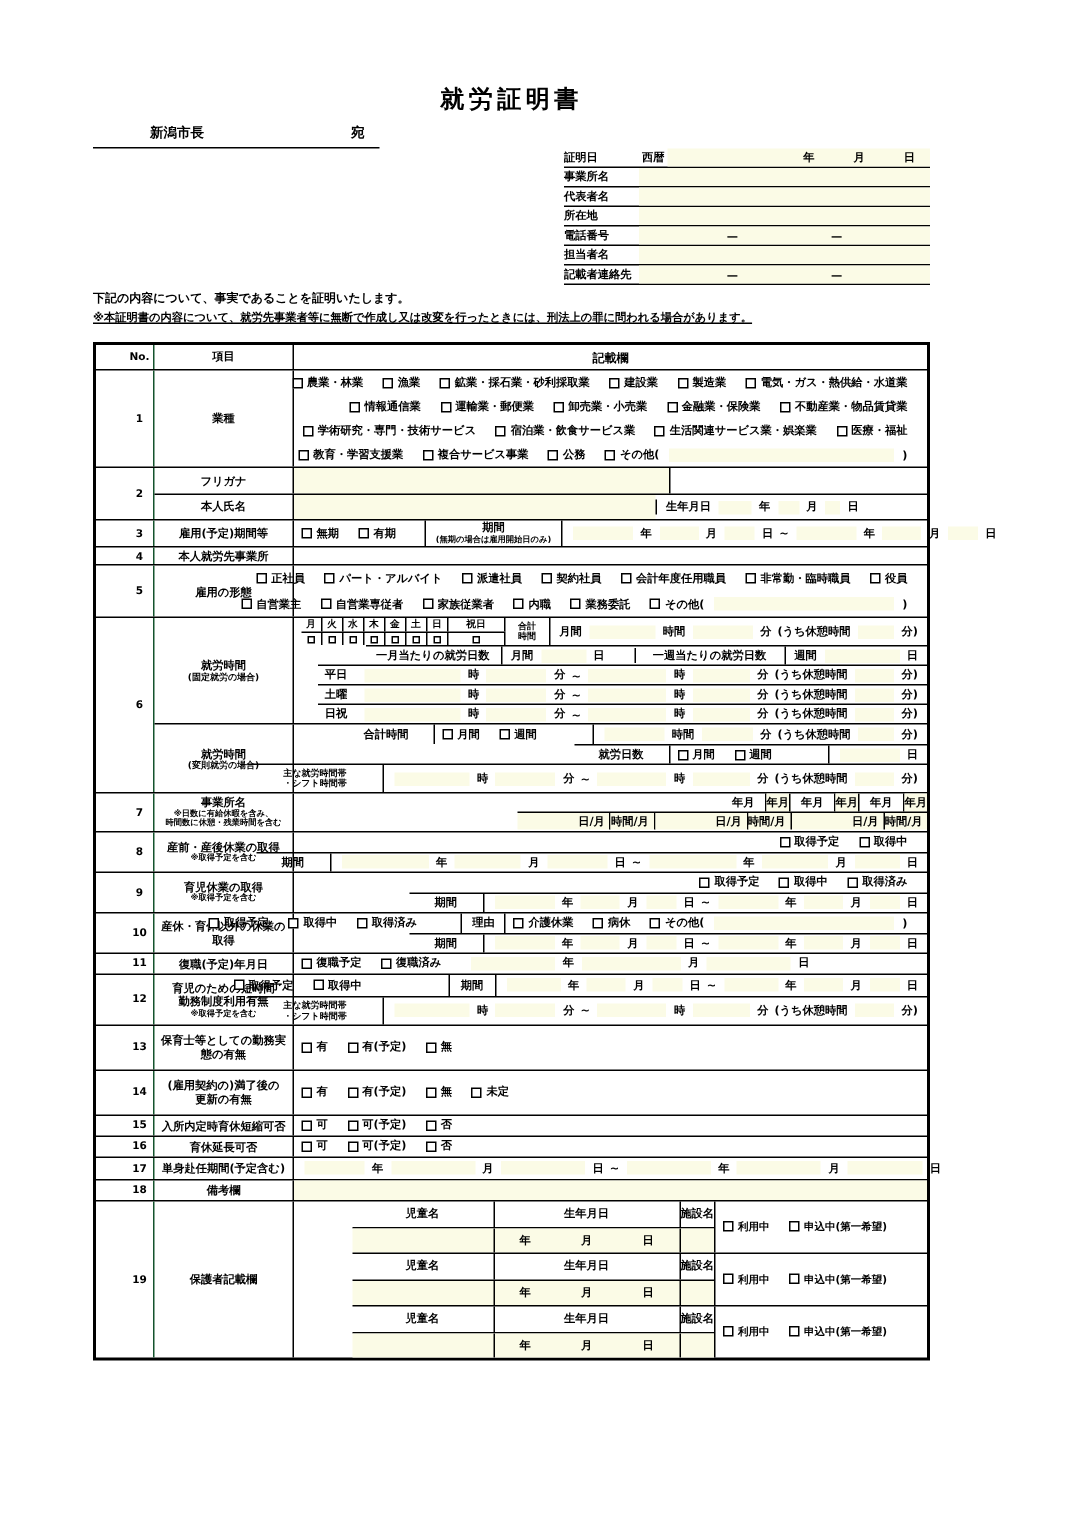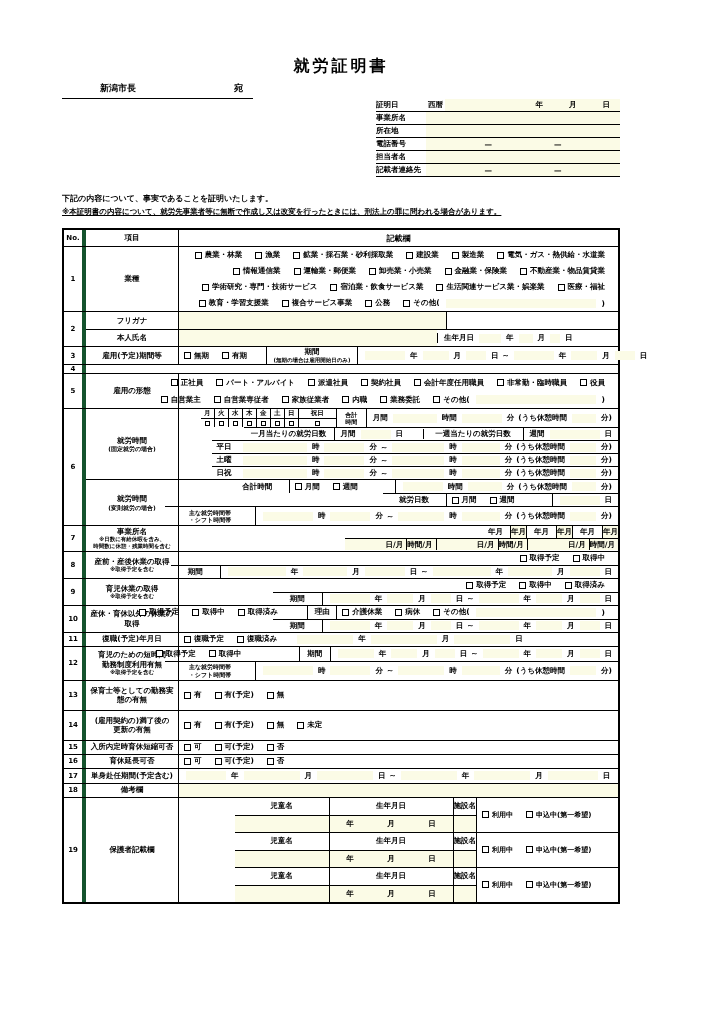--- a/index.html
+++ b/index.html
@@ -20,22 +20,22 @@
   .st2{position:absolute;left:62px;top:207px;font-size:7.5px;text-decoration:underline;}
   
   .tbl{position:absolute;left:62px;top:228px;width:558px;border:2px solid #000;box-sizing:border-box;
        display:flex;flex-direction:column;}
   .sr{display:flex;align-items:center;box-sizing:border-box;min-width:0;}
   .col{display:flex;flex-direction:column;flex:1;min-width:0;}
   .bt{border-top:1px solid #000;}
   .btt{border-top:1.5px solid #000;}
   .br{border-right:1px solid #000;}
   .bl{border-left:1px solid #000;}
-  .no{width:18px;flex:none;align-self:stretch;border-right:4px solid #14532d;
-      display:flex;align-items:center;justify-content:center;font-size:7px;}
+  .no{width:18px;flex:none;align-self:stretch;border-right:1px solid #14532d;
+      display:flex;align-items:center;justify-content:center;font-size:7px;margin-left:20px;}
   .item{width:93px;flex:none;align-self:stretch;border-right:1px solid #000;
         display:flex;flex-direction:column;align-items:center;justify-content:center;
         text-align:center;font-size:7.5px;line-height:1.25;padding:1px;box-sizing:border-box;}
   .cont{flex:1;min-width:0;display:flex;flex-direction:column;align-self:stretch;align-items:flex-end;}
   .c{display:flex;align-items:center;justify-content:center;text-align:center;}
   .note{font-size:5.5px;line-height:1.2;}
   .in{background:#FBFBE6;height:9px;display:inline-block;flex:none;margin:0 3px;}
   .yf{background:#FBFBE6;flex:1;align-self:stretch;}
   .ycell{background:#FBFBE6;align-self:stretch;box-sizing:border-box;}
   .u{white-space:nowrap;margin:0 2px;flex:none;}
@@ -69,20 +69,24 @@
         <span>年</span>
         <span>月</span>
         <span>日</span>
       </div>
     </div>
     <div class="hrow">
       <span class="hlbl">事業所名</span>
       <div class="hval"></div>
     </div>
     <div class="hrow">
+      <span class="hlbl">代表者名</span>
+      <div class="hval"></div>
+    </div>
+    <div class="hrow">
       <span class="hlbl">所在地</span>
       <div class="hval"></div>
     </div>
     <div class="hrow">
       <span class="hlbl">電話番号</span>
       <div class="hval hdash">
         <span>—</span>
         <span>—</span>
       </div>
     </div>
@@ -256,20 +260,21 @@
             <span class="in" style="width: 26px;"></span>
             <span class="u">月</span>
             <span class="in" style="width: 20px;"></span>
             <span class="u">日</span>
           </div>
       </div>
     </div>
 
     <div class="sr btt">
       <div class="no">4</div>
+      <div class="item">本人就労先事業所</div>
     </div>
 
     <div class="sr btt">
       <div class="no">5</div>
       <div class="item">雇用の形態</div>
       <div class="cont" style="justify-content:space-around;height:34px">
         <div class="cbs">
             <span class="ci">
               <span class="cb"></span>
               <span>正社員</span>

